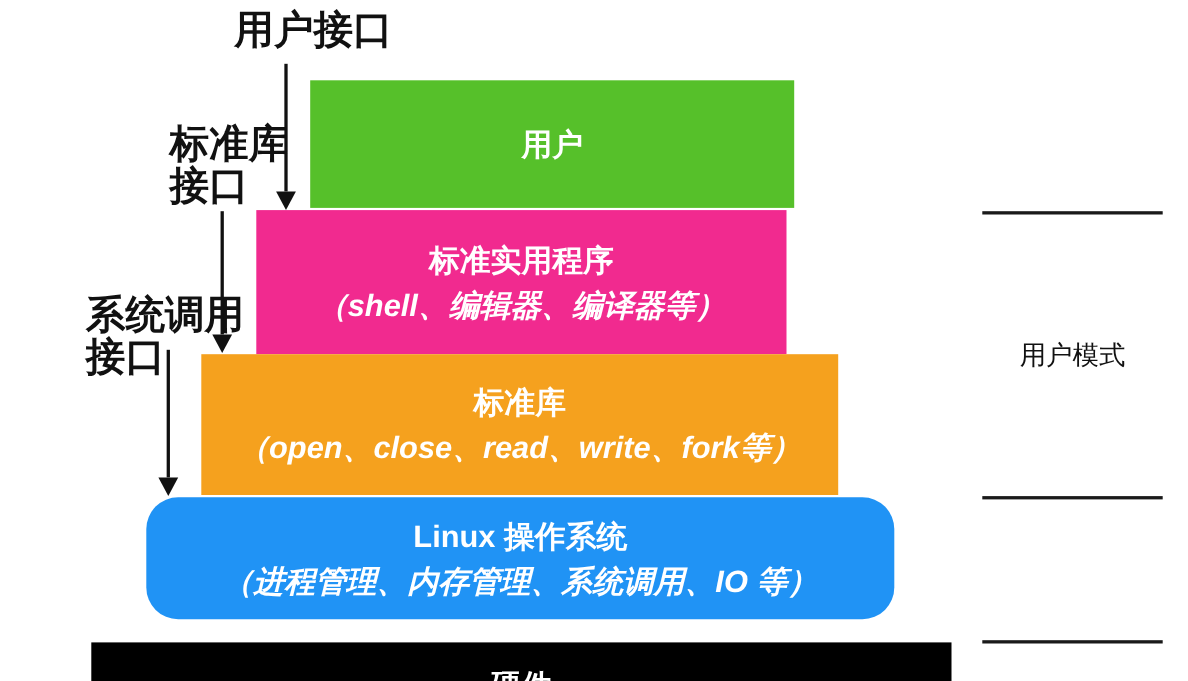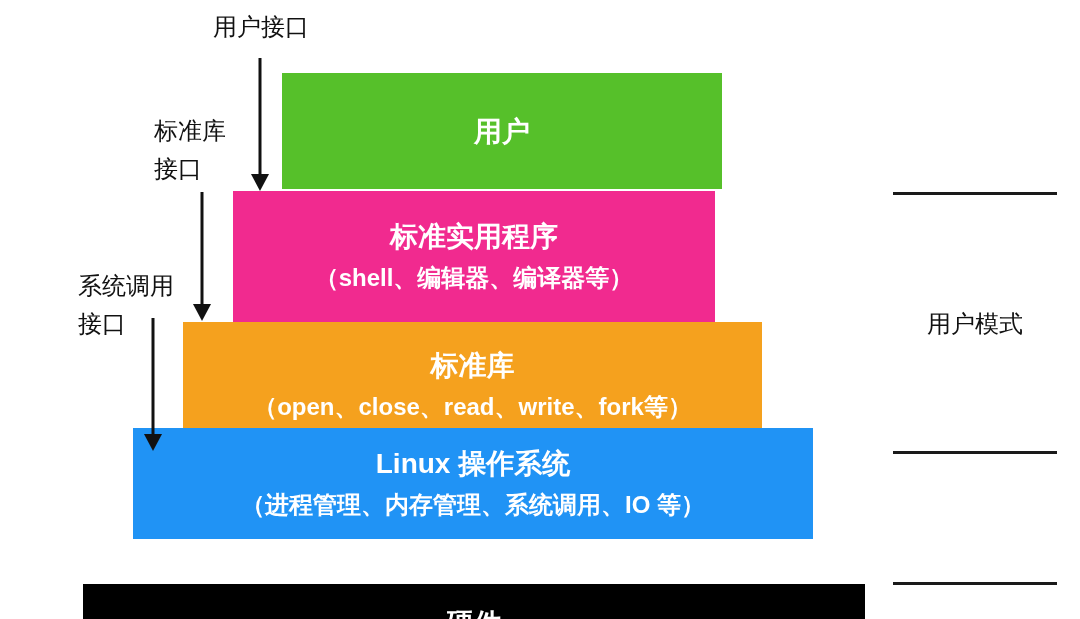--- a/index.html
+++ b/index.html
@@ -22,33 +22,33 @@
     flex-direction: column;
     align-items: center;
     justify-content: center;
     text-align: center;
     color: #ffffff;
     font-weight: 700;
     font-size: 28px;
     line-height: 41px;
   }
   .layer .layer-title { font-size: 28px; }
-  .layer .layer-subtitle { font-size: 24px; }
+  .layer .layer-subtitle { font-size: 28px; font-style: italic; }
   .layer-user      { left: 282px; top: 73px;  width: 440px; height: 116px; }
   .layer-utilities { left: 233px; top: 191px; width: 482px; height: 131px; }
   .layer-stdlib    { left: 183px; top: 322px; width: 579px; height: 128px; }
-  .layer-os        { left: 133px; top: 428px; width: 680px; height: 111px; }
+  .layer-os        { left: 133px; top: 452px; width: 680px; height: 111px; border-radius: 29px; }
   .layer-hardware  { left: 83px;  top: 584px; width: 782px; height: 78px;  }
   
   .iface-label {
     position: absolute;
     color: #111111;
-    font-size: 24px;
+    font-size: 36px;
     line-height: 38px;
-    font-weight: 400;
+    font-weight: 700;
     white-space: pre-line;
   }
   .iface-user    { left: 213px; top: 8px;   }
   .iface-stdlib  { left: 154px; top: 112px; }
   .iface-syscall { left: 78px;  top: 239px; margin-top: 28px; }
   
   .arrows {
     position: absolute;
     left: 0; top: 0;
     width: 1080px; height: 619px;

